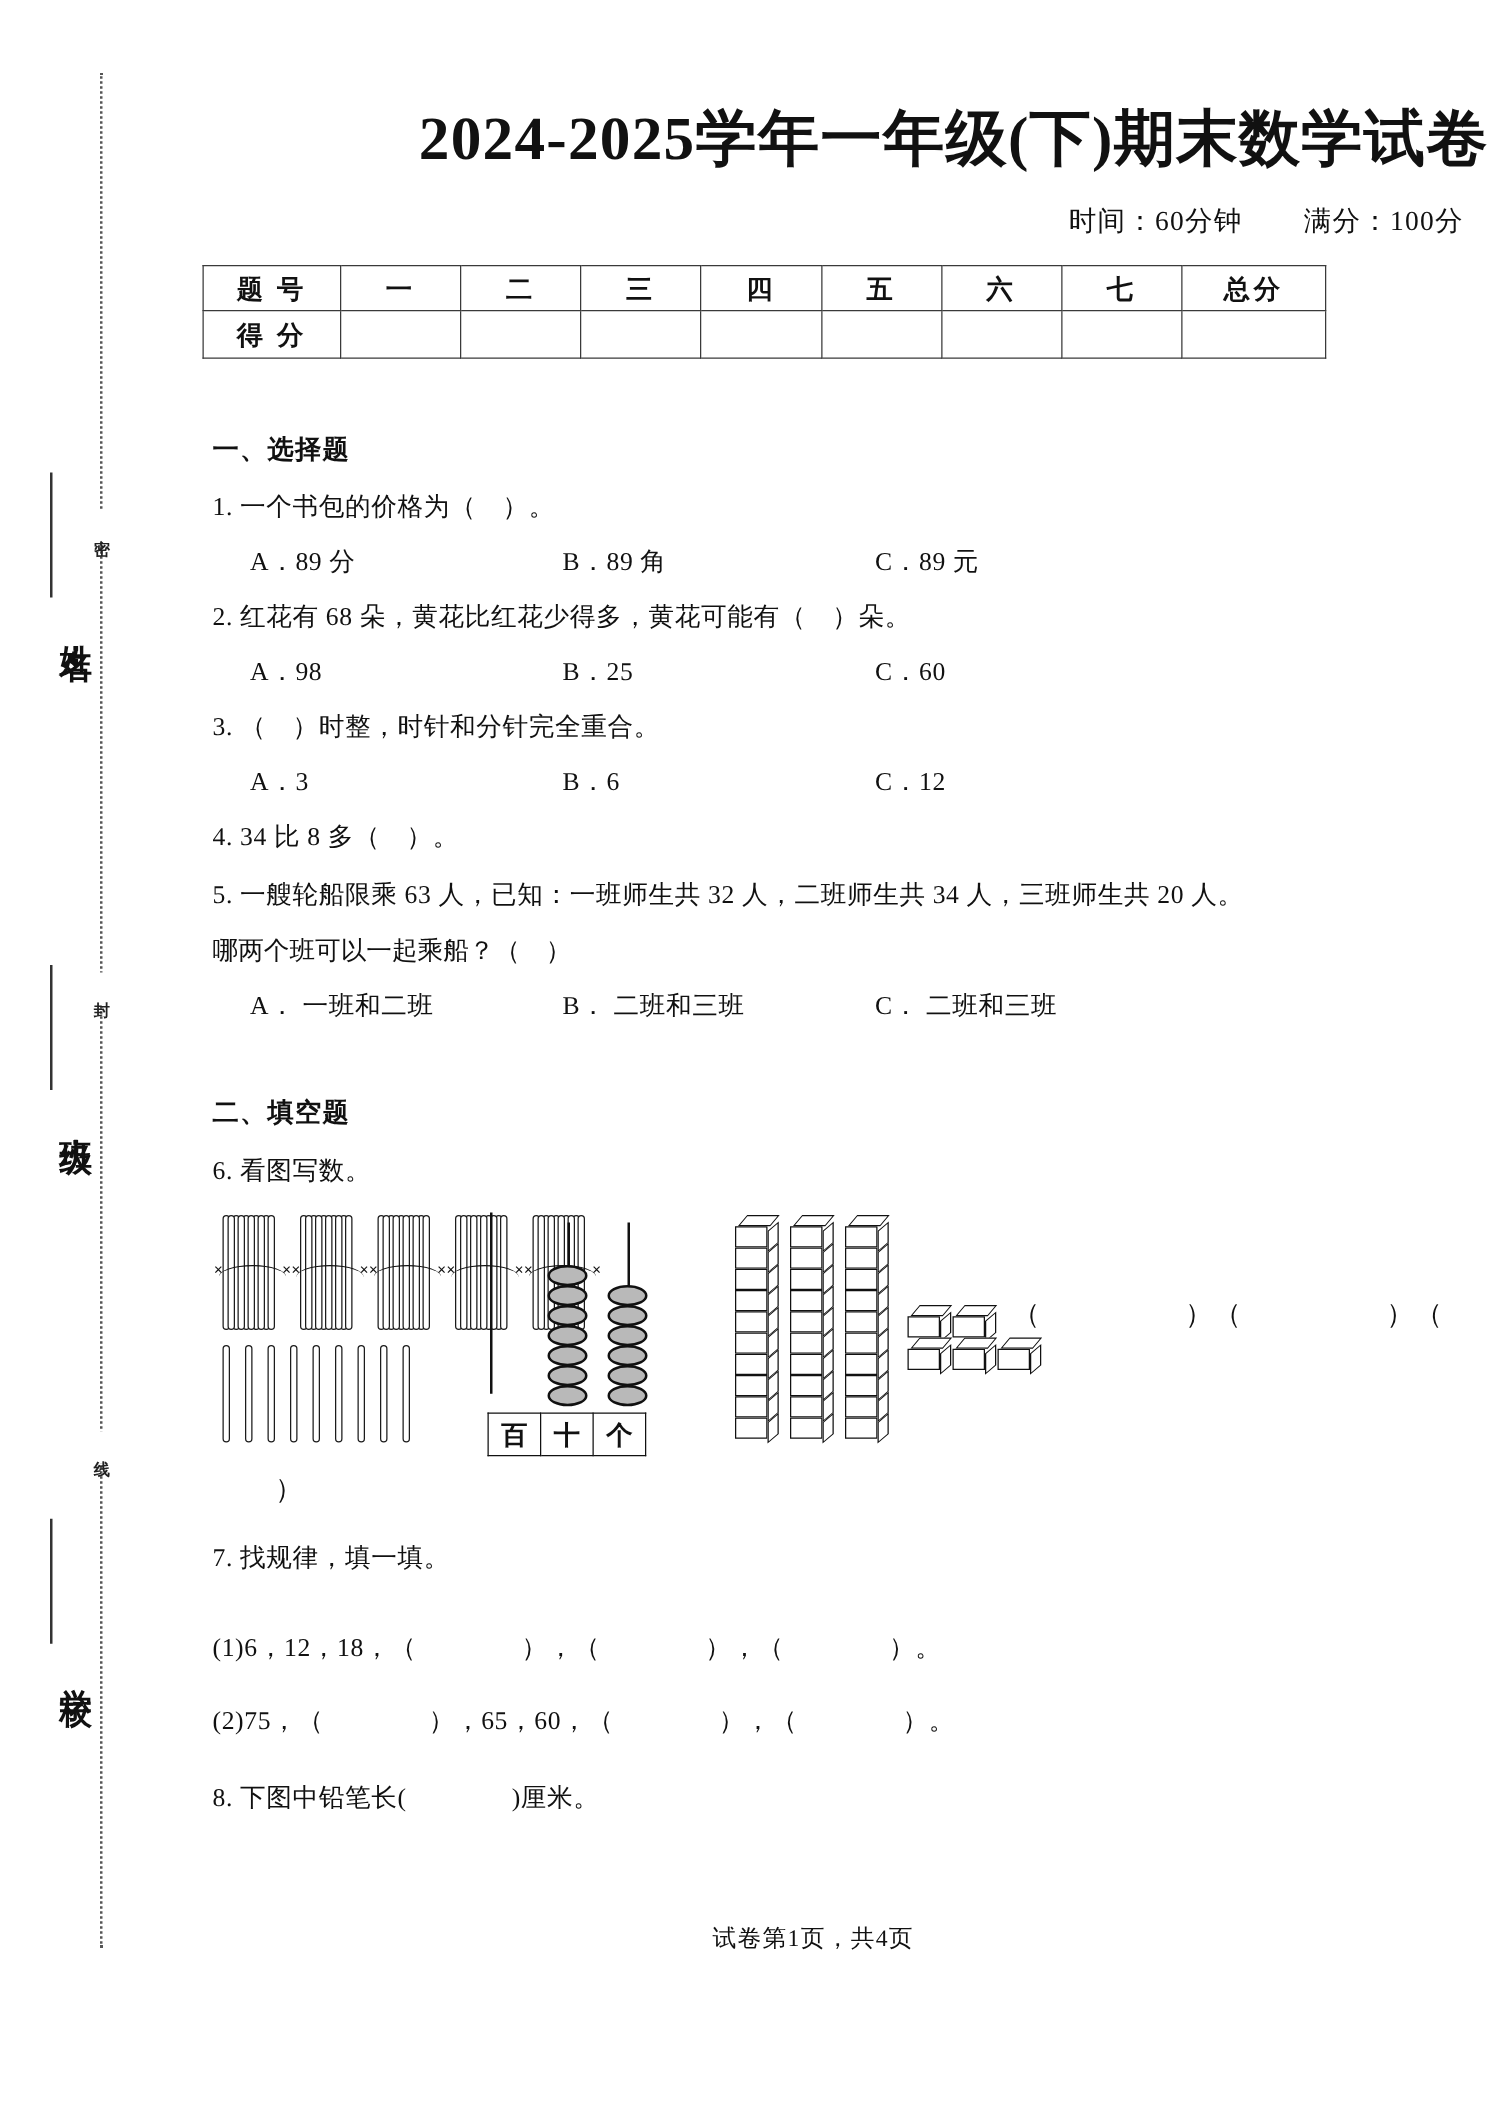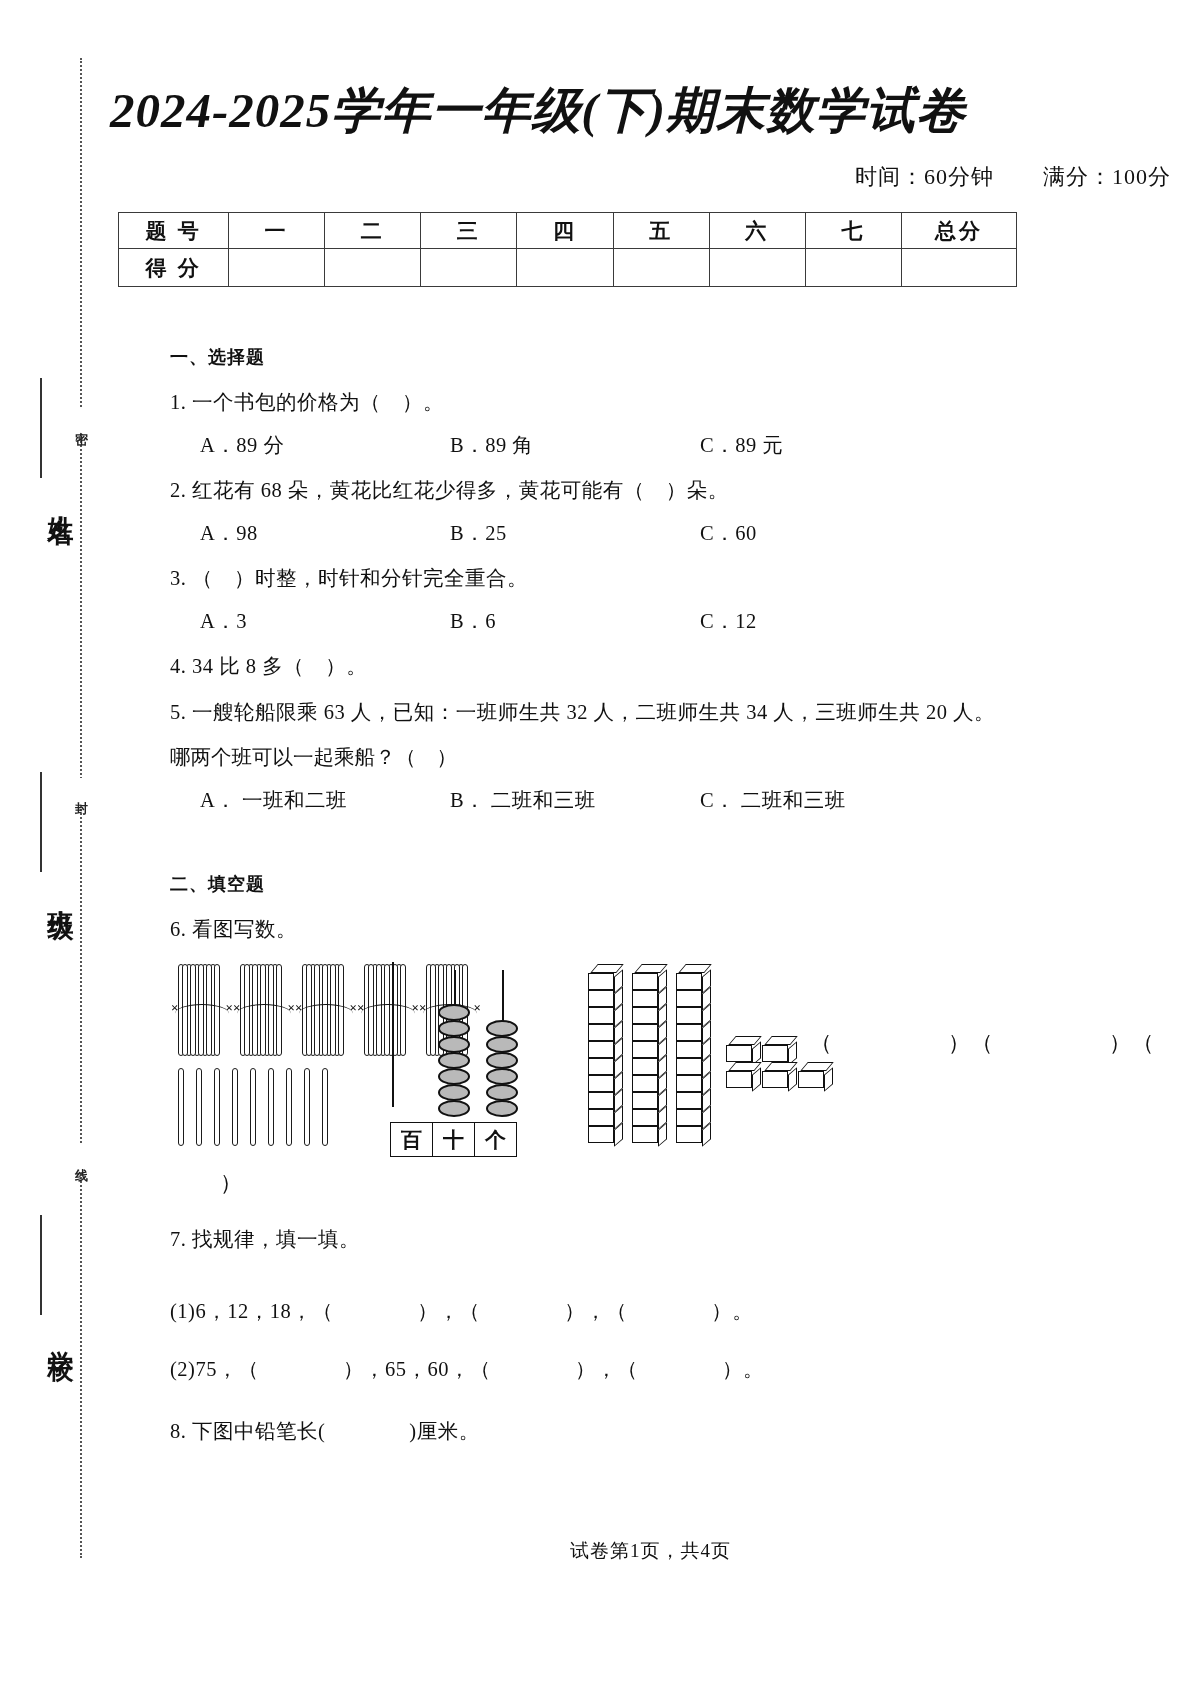--- a/index.html
+++ b/index.html
@@ -70,62 +70,62 @@
   
   .page {
     position: absolute;
     left: 110px; top: 0;
     width: 1081px; height: 1684px;
   }
 
   .title {
     margin: 0;
     padding-top: 78px;
-    text-align: left;
+    text-align: right;
     font-size: 49px;
     font-weight: bold;
     letter-spacing: 1px;
     font-family: "Liberation Serif", "DejaVu Serif", serif;
     white-space: nowrap;
-    font-style: italic;
   }
 
   .meta-line {
     margin-top: 18px;
     padding-right: 20px;
     text-align: right;
     font-size: 22px;
     letter-spacing: 1px;
   }
   .meta-line .gap { display: inline-block; width: 36px; }
 
   
   .score-wrap { margin-top: 20px; padding-left: 8px; }
   table.score {
     border-collapse: collapse;
     width: 899px;
     table-layout: fixed;
+    margin-left: 44px;
   }
   table.score td {
     border: 1px solid #3a3a3a;
     height: 36px;
     text-align: center;
     vertical-align: middle;
     font-size: 21px;
     font-weight: bold;
     letter-spacing: 3px;
   }
   table.score td.head-label { width: 110px; }
   table.score td.total-col { width: 115px; }
   table.score tr.empty td { height: 38px; }
 
   
   .content { padding: 40px 30px 0 60px; }
   .sec-head {
-    font-size: 18px;
+    font-size: 21px;
     font-weight: bold;
     margin: 18px 0 16px 0;
     letter-spacing: 1px;
   }
   .q {
     font-size: 20.5px;
     line-height: 1.75;
     margin: 0 0 10px 0;
     letter-spacing: 0.5px;
   }

